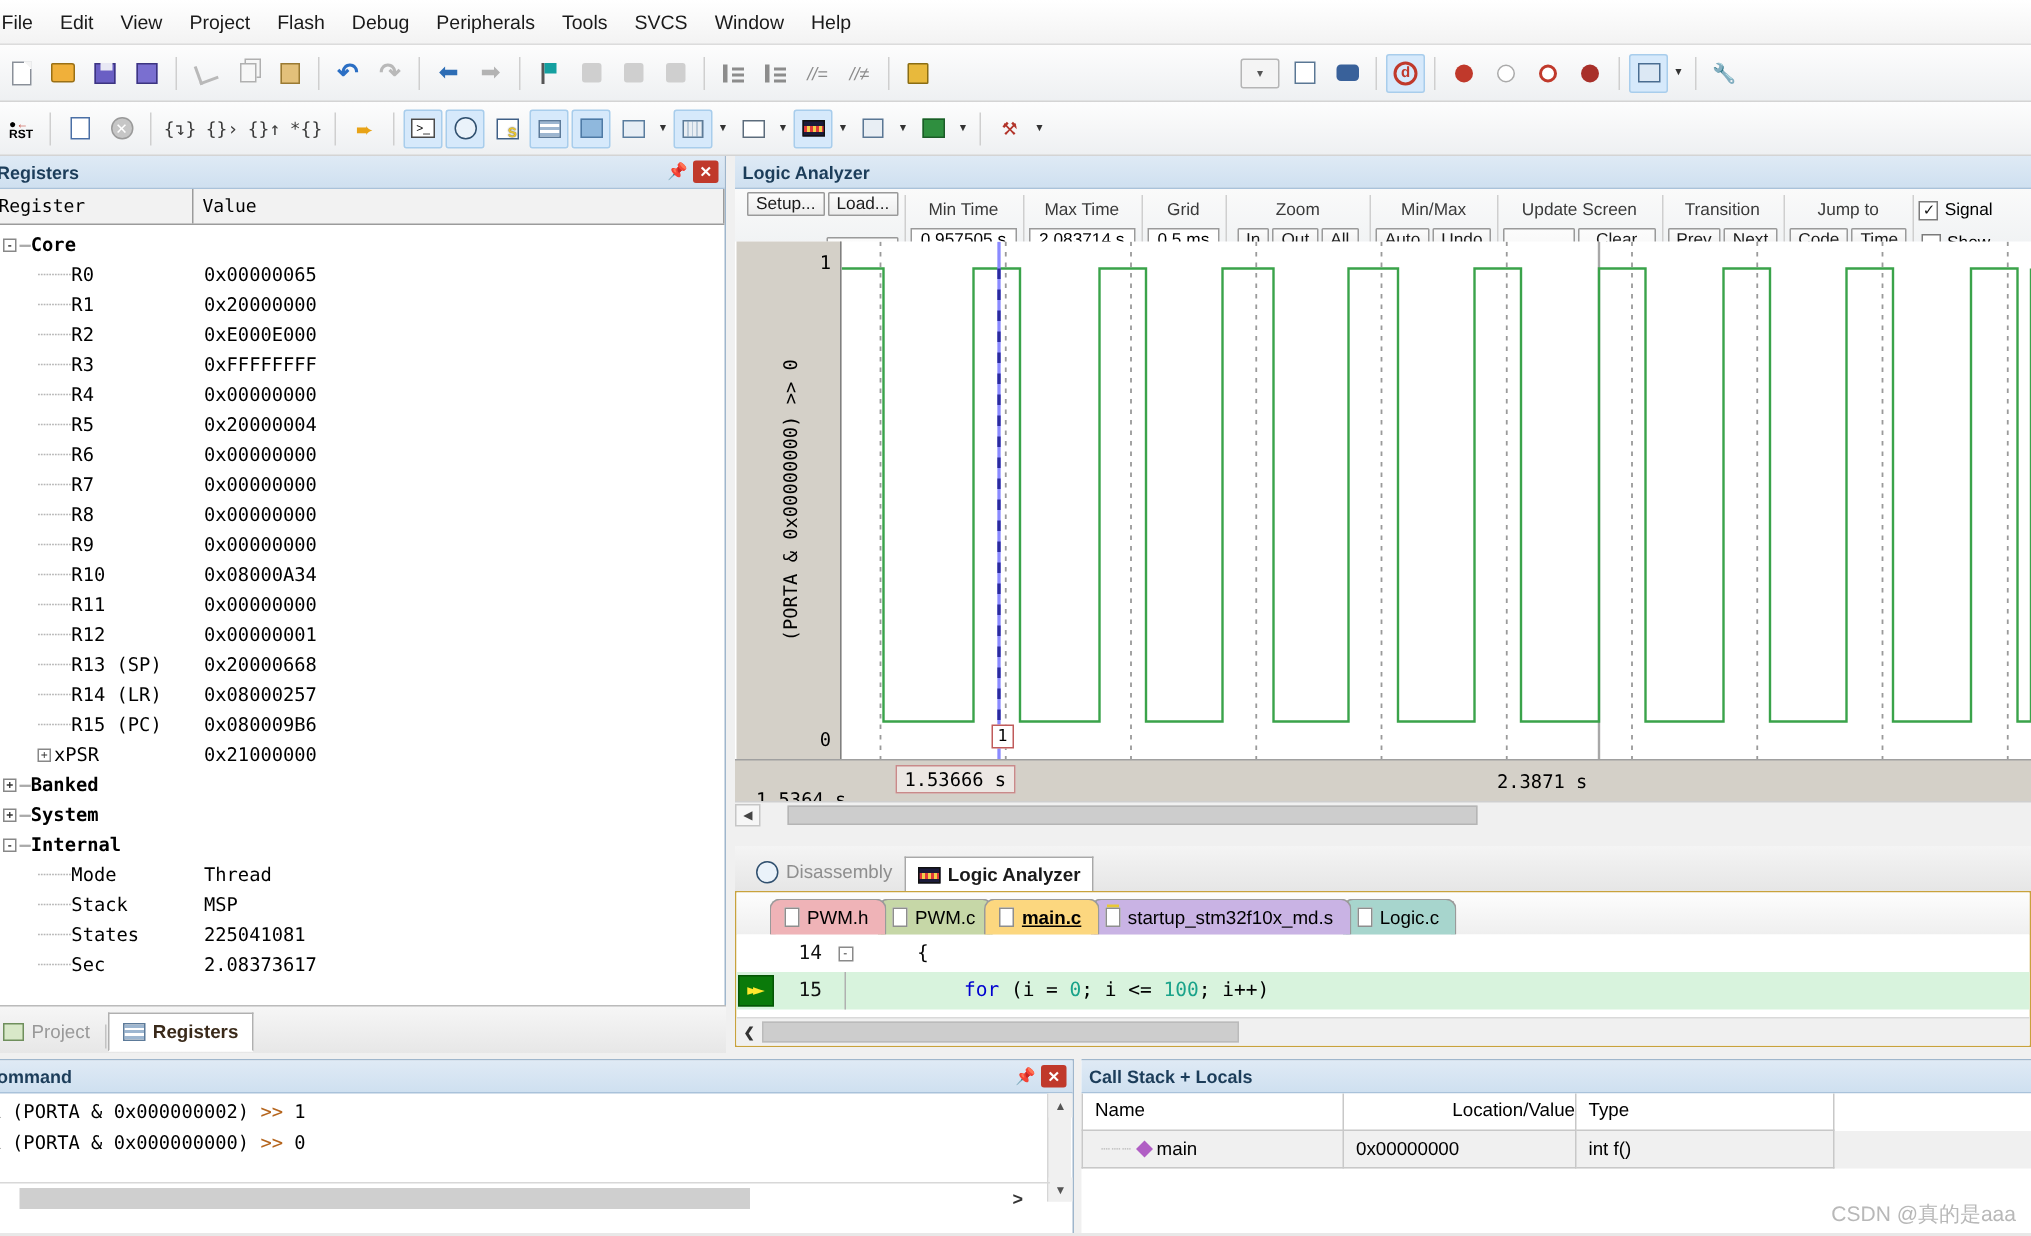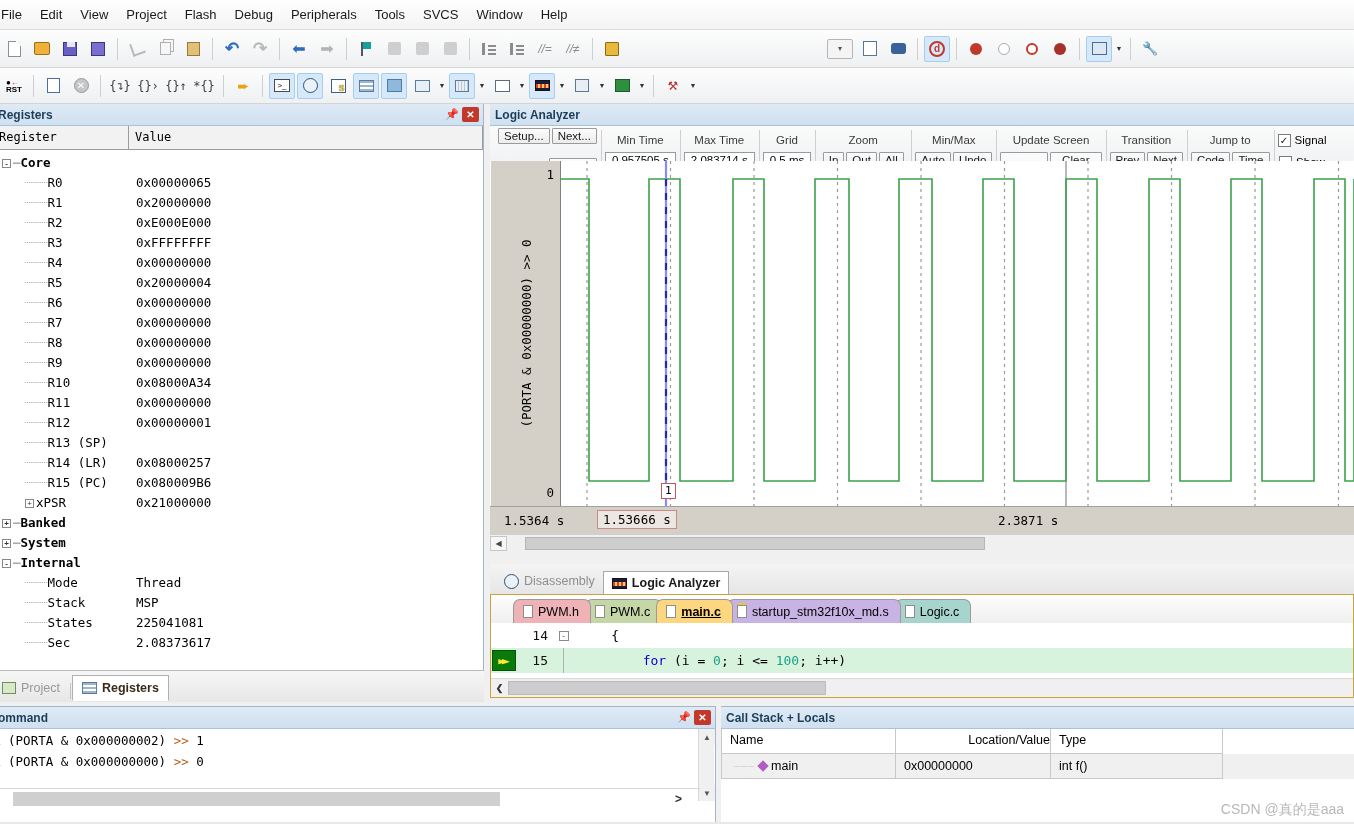--- a/index.html
+++ b/index.html
@@ -175,21 +175,21 @@
   #la-yl-0 { position:absolute; right:6px; bottom:6px; font-family:"DejaVu Sans Mono",monospace; font-size:12.5px; }
   #la-yl-sig {
     position:absolute; left:0; top:0; width:345px; height:70px;
     transform-origin:0 0; transform:rotate(-90deg) translateX(-345px);
     display:flex; align-items:center; justify-content:center;
     font-family:"DejaVu Sans Mono",monospace; font-size:12.5px; white-space:nowrap;
   }
   #la-wave { position:absolute; left:71px; top:0; right:0; height:345px; overflow:hidden; }
 
   #la-footer { position:absolute; left:0; top:402px; width:864px; height:28px; background:#d4d0c8; border-top:1px solid #a0a0a0; }
-  .la-time-left { position:absolute; left:14px; top:6px; font-family:"DejaVu Sans Mono",monospace; font-size:12.5px; }
+  .la-time-left { position:absolute; left:14px; top:18px; font-family:"DejaVu Sans Mono",monospace; font-size:12.5px; }
   .la-time-cursor {
     position:absolute; left:107px; top:3px; border:1px solid #c98a8a; background:#ece7e3;
     padding:1px 5px; font-family:"DejaVu Sans Mono",monospace; font-size:12.5px;
   }
   .la-time-right { position:absolute; left:508px; top:6px; font-family:"DejaVu Sans Mono",monospace; font-size:12.5px; }
   #la-hscroll { position:absolute; left:0; top:430px; width:864px; height:17px; background:#f0f0f0; border-top:1px solid #cfcfcf; display:flex; align-items:center; }
   #la-hscroll .thumb { height:13px; background:#cdcdcd; border:1px solid #b5b5b5; margin-left:18px; }
   .hsb-btn { width:17px;height:15px;display:flex;align-items:center;justify-content:center;font-size:8px;color:#444;border:1px solid #c6c6c6;background:#f6f6f6;}
 
   
@@ -511,20 +511,21 @@
       <div class="reg-row">
         <div class="reg-name"><span style="padding-left: 32px; margin-left: -7px;"><span style="color: rgb(183, 183, 183);">┈┈┈</span><span>R11</span></span></div>
         <div class="reg-val">0x00000000</div>
       </div>
       <div class="reg-row">
         <div class="reg-name"><span style="padding-left: 32px; margin-left: -7px;"><span style="color: rgb(183, 183, 183);">┈┈┈</span><span>R12</span></span></div>
         <div class="reg-val">0x00000001</div>
       </div>
       <div class="reg-row">
         <div class="reg-name"><span style="padding-left: 32px; margin-left: -7px;"><span style="color: rgb(183, 183, 183);">┈┈┈</span><span>R13 (SP)</span></span></div>
+        <div class="reg-val">0x20000668</div>
       </div>
       <div class="reg-row">
         <div class="reg-name"><span style="padding-left: 32px; margin-left: -7px;"><span style="color: rgb(183, 183, 183);">┈┈┈</span><span>R14 (LR)</span></span></div>
         <div class="reg-val">0x08000257</div>
       </div>
       <div class="reg-row">
         <div class="reg-name"><span style="padding-left: 32px; margin-left: -7px;"><span style="color: rgb(183, 183, 183);">┈┈┈</span><span>R15 (PC)</span></span></div>
         <div class="reg-val">0x080009B6</div>
       </div>
       <div class="reg-row">
@@ -593,21 +594,21 @@
 
 <div id="lapanel">
   <div class="panel-title">
     <span class="ttl">Logic Analyzer</span>
   </div>
 
   <div id="la-toolbar">
     <div class="la-group">
       <div class="la-grow">
         <div class="la-btn">Setup...</div>
-        <div class="la-btn">Next...</div>
+        <div class="la-btn">Load...</div>
       </div>
       <div class="la-grow" style="margin-top:14px; justify-content:flex-end; width:100%;">
         <div class="la-btn">Save...</div>
       </div>
     </div>
 
     <div class="la-group">
       <div class="la-glabel">Min Time</div>
       <div class="la-field">0.957505 s</div>
     </div>

